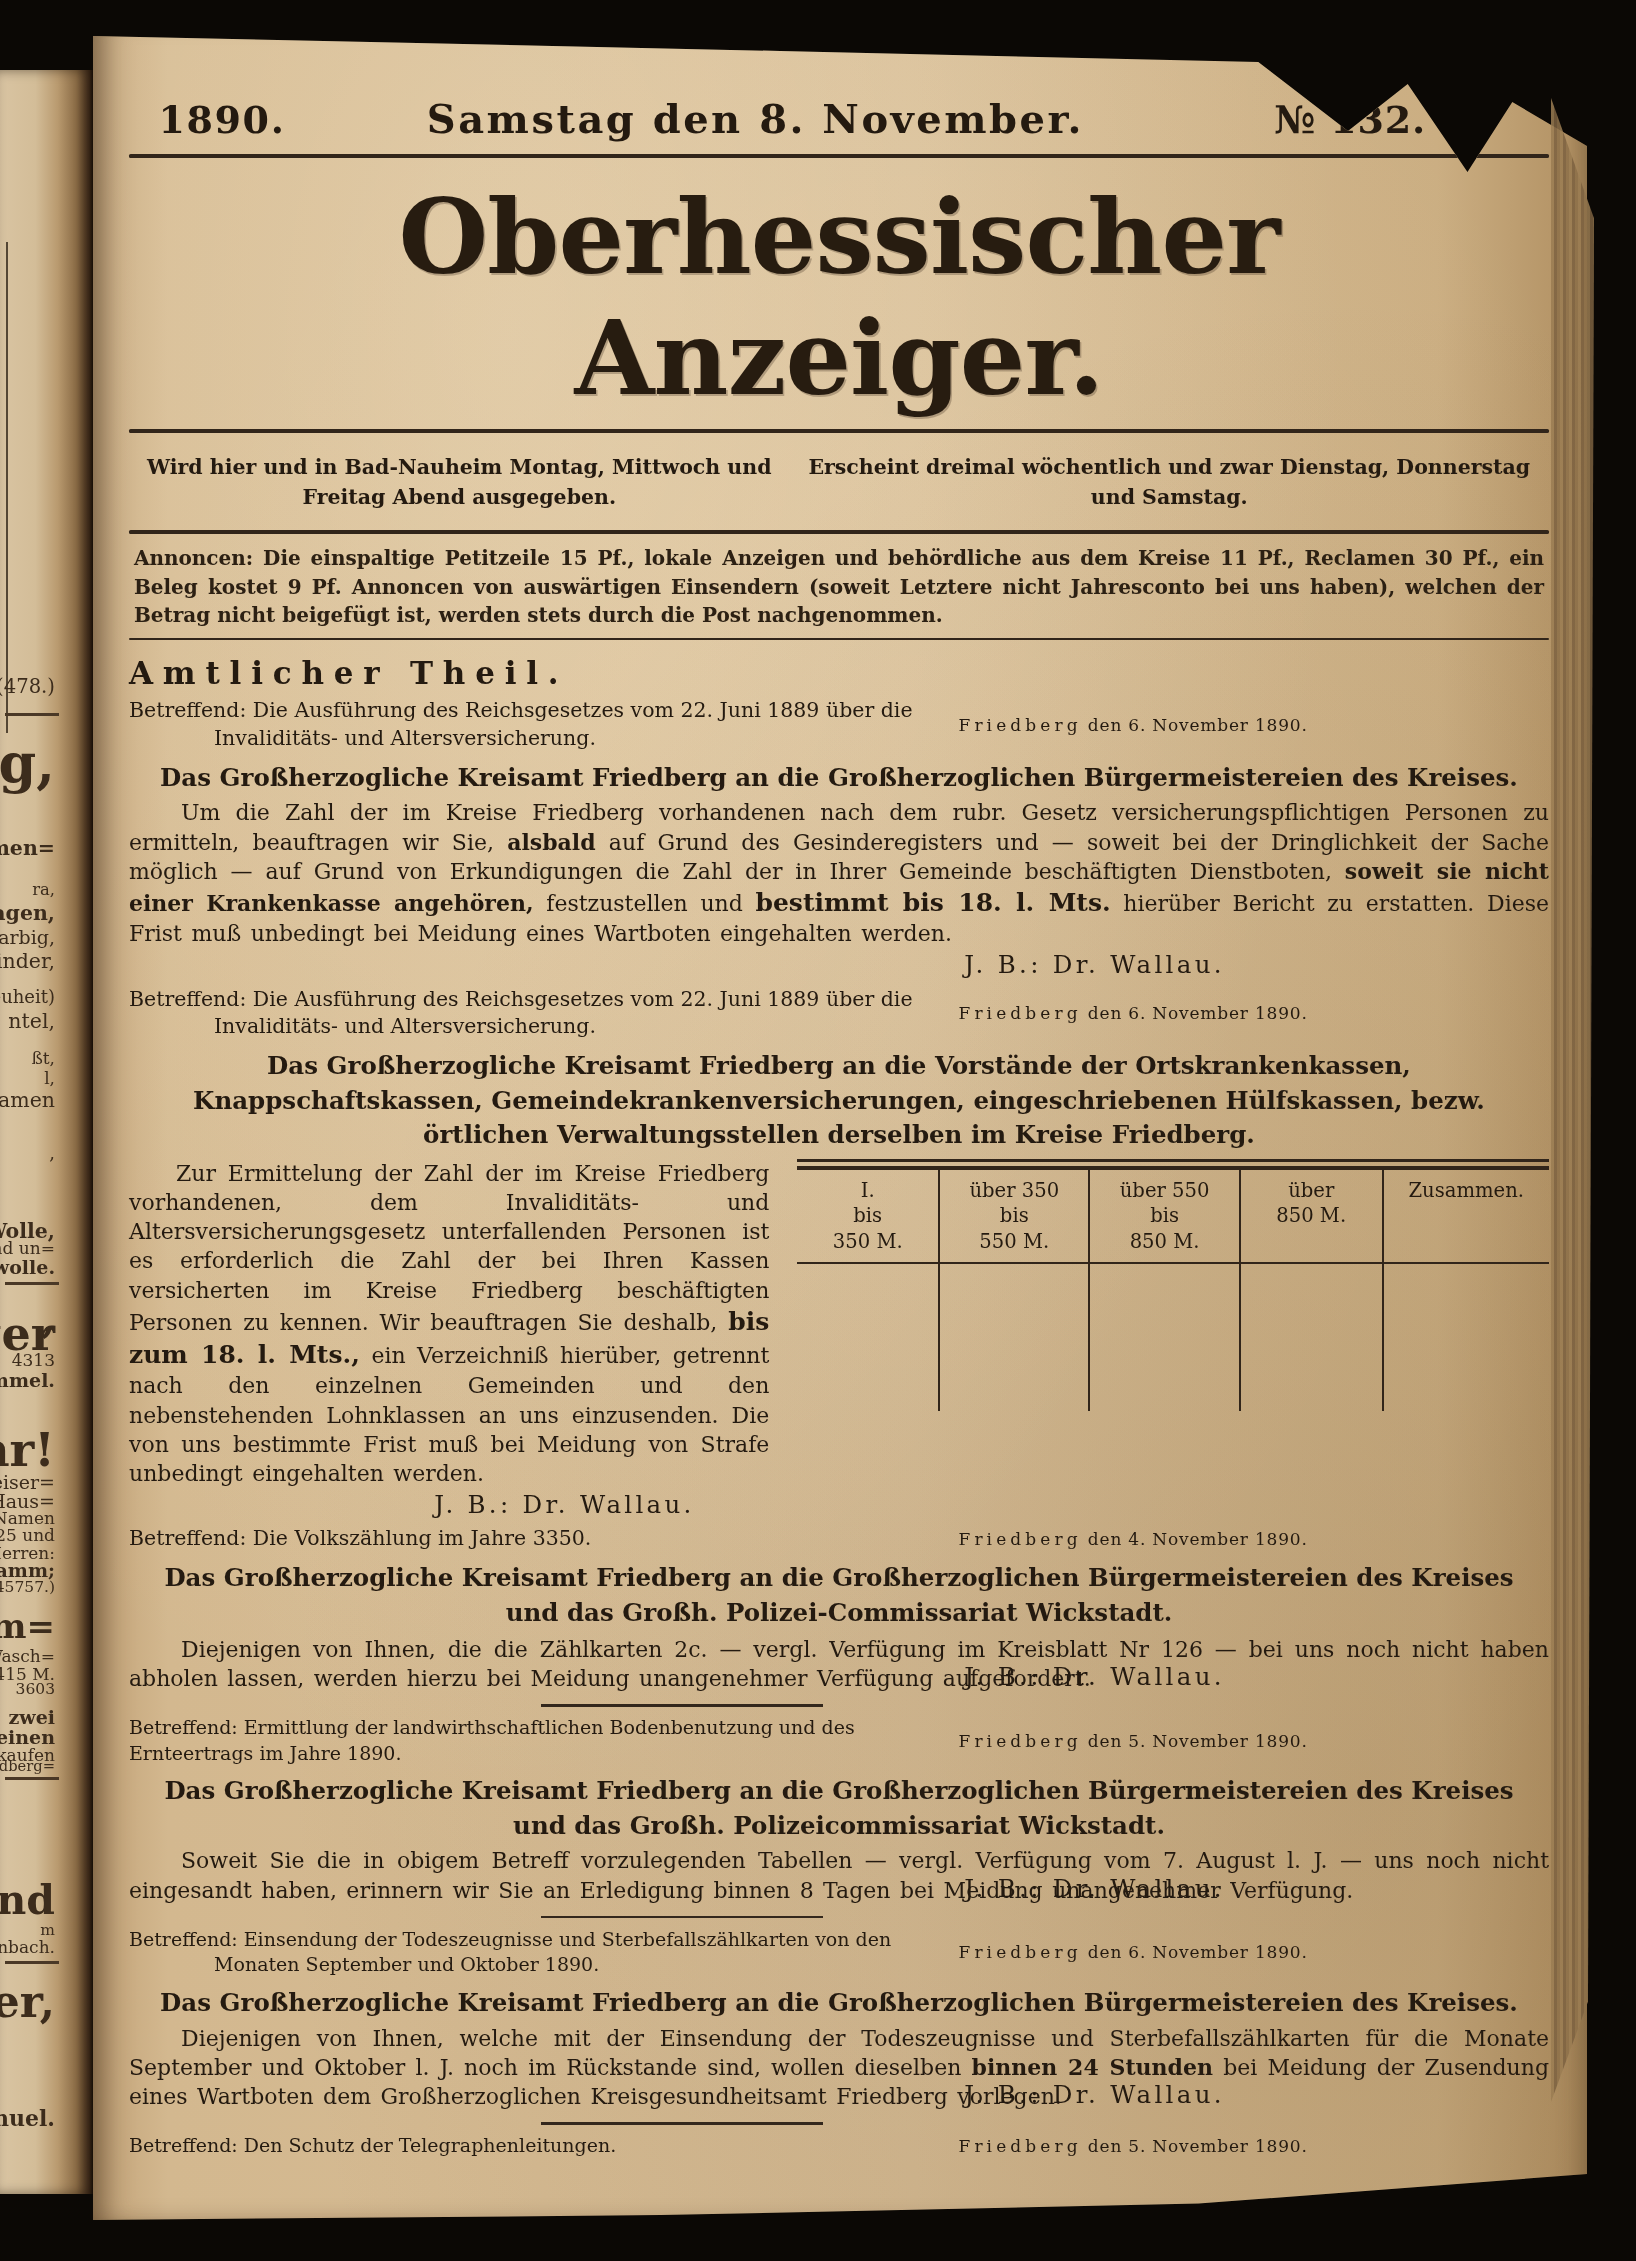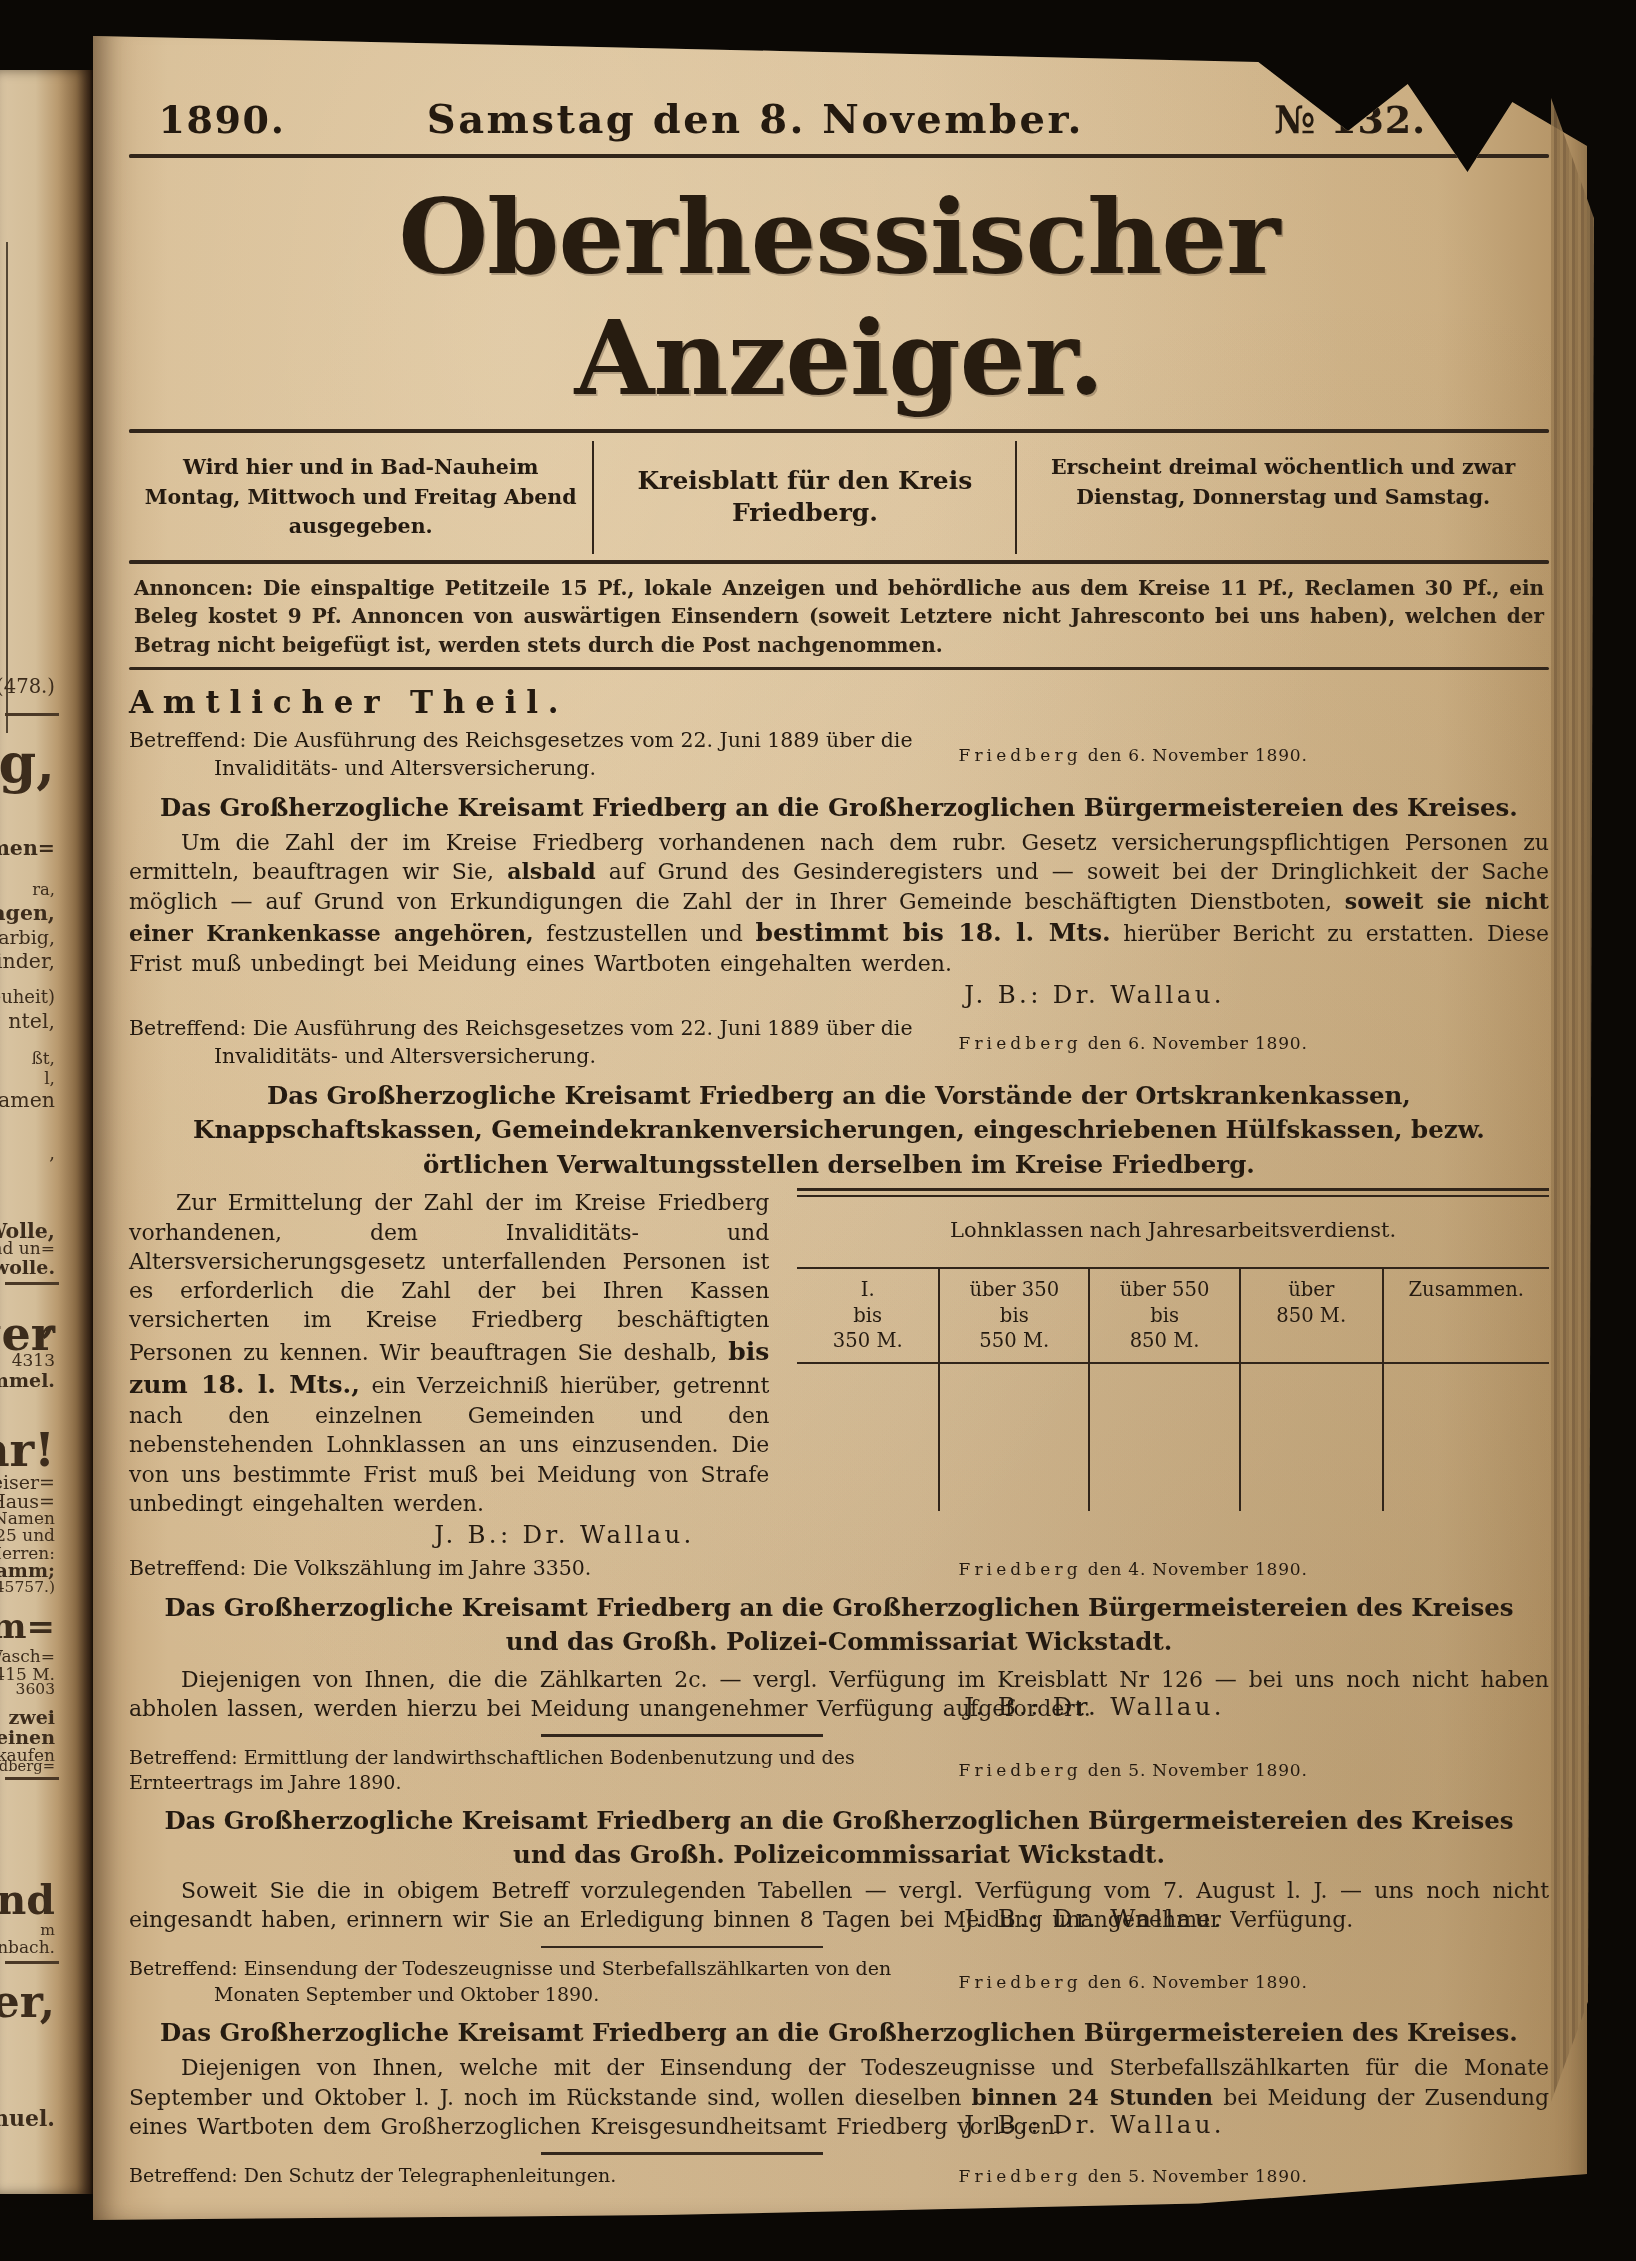--- a/index.html
+++ b/index.html
@@ -149,21 +149,20 @@
     <span class="dateline-top">Samstag den 8. November.</span>
     <span class="issue">№ 132.</span>
   </div>
   <div class="rule" style="margin-top:11.5px;"></div>
 
   <div class="masthead">Oberhessischer Anzeiger.</div>
   <div class="rule"></div>
 
   <div class="info-row">
     <div class="info-cell info-left">Wird hier und in Bad-Nauheim Montag, Mittwoch und Freitag Abend ausgegeben.</div>
-    <div class="info-cell info-center">Kreisblatt für den Kreis Friedberg.</div>
     <div class="info-cell info-right">Erscheint dreimal wöchentlich und zwar Dienstag, Donnerstag und Samstag.</div>
   </div>
   <div class="rule" style="margin-top:6.5px;"></div>
 
   <div class="annoncen">Annoncen: Die einspaltige Petitzeile 15 Pf., lokale Anzeigen und behördliche aus dem Kreise 11 Pf., Reclamen 30 Pf., ein Beleg kostet 9 Pf.  Annoncen von auswärtigen Einsendern (soweit Letztere nicht Jahresconto bei uns haben), welchen der Betrag nicht beigefügt ist, werden stets durch die Post nachgenommen.</div>
   <div class="rule thin"></div>
 
   <div class="amtlicher">Amtlicher Theil.</div>
 
   <div class="section">
@@ -192,21 +191,20 @@
     <div class="sec-heading">Das Großherzogliche Kreisamt Friedberg an die Vorstände der Ortskrankenkassen, Knappschaftskassen, Gemeindekrankenversicherungen, eingeschriebenen Hülfskassen, bezw. örtlichen Verwaltungsstellen derselben im Kreise Friedberg.</div>
     <div class="twocol">
       <div class="col-left">
         <div class="para">
           <span>Zur Ermittelung der Zahl der im Kreise Friedberg vorhandenen, dem Invaliditäts- und Altersversicherungsgesetz unterfallenden Personen ist es erforderlich die Zahl der bei Ihren Kassen versicherten im Kreise Friedberg beschäftigten Personen zu kennen. Wir beauftragen Sie deshalb, </span><span class="bold bignum">bis zum 18. l. Mts.,</span><span> ein Verzeichniß hierüber, getrennt nach den einzelnen Gemeinden und den nebenstehenden Lohnklassen an uns einzusenden.  Die von uns bestimmte Frist muß bei Meidung von Strafe unbedingt eingehalten werden.</span>
         </div>
         <div class="sig">J. B.: Dr. Wallau.</div>
       </div>
       <div class="col-right">
         <div class="tbl-toprule"></div>
-        <div class="tbl-caption">Lohnklassen nach Jahresarbeitsverdienst.</div>
         <div class="tbl-head">
           <div class="cell c1 vline">I.
 bis
 350 M.</div>
           <div class="cell c2 vline">über 350
 bis
 550 M.</div>
           <div class="cell c3 vline">über 550
 bis
 850 M.</div>

